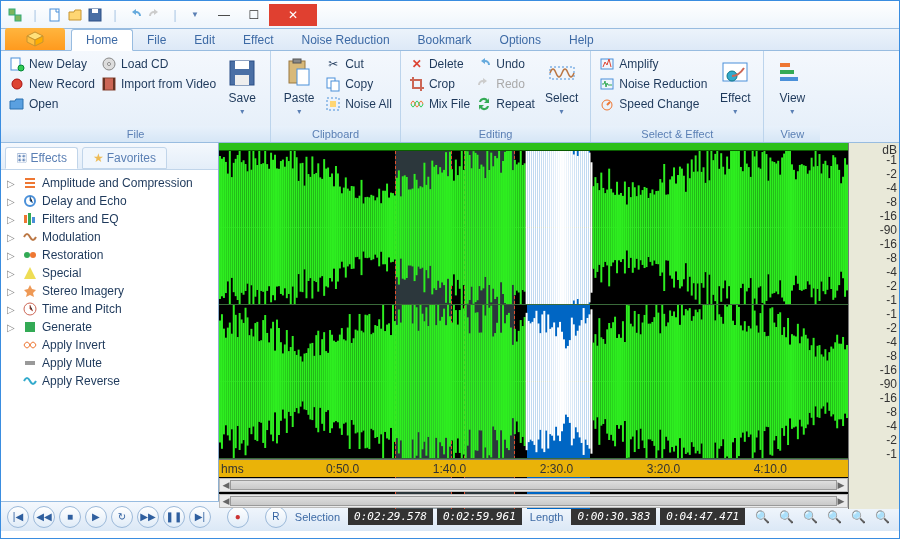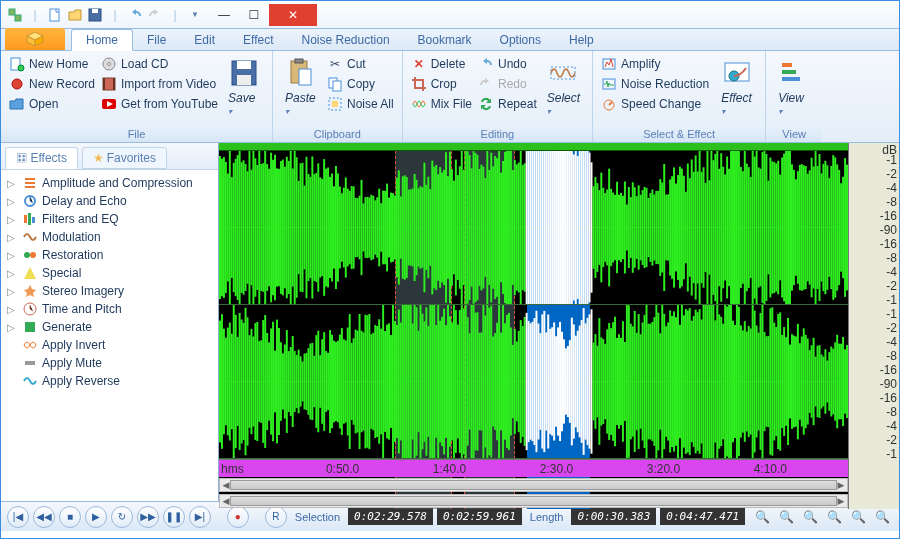--- a/index.html
+++ b/index.html
@@ -15,21 +15,21 @@
 
 .menu { height:22px; background:linear-gradient(#ecf3fb,#dde9f7); display:flex; align-items:flex-end; padding-left:4px; border-bottom:1px solid #98bce0; }
 .menu .apptab { width:60px; height:22px; background:linear-gradient(#ffb53e,#ff9a1e); border-radius:3px 3px 0 0; display:flex; align-items:center; justify-content:center; margin-right:6px;}
 .menu .tab { padding:3px 14px; color:#3d6aa5; cursor:default; }
 .menu .tab.active { background:#fff; border:1px solid #98bce0; border-bottom:1px solid #fff; border-radius:3px 3px 0 0; margin-bottom:-1px; color:#3d6aa5; font-weight:400;}
 
 .ribbon { height:92px; background:linear-gradient(#f4f8fd,#e4eef9); display:flex; border-bottom:1px solid #98bce0; }
 .group { border-right:1px solid #bcd4ec; padding:2px 6px 0; display:flex; flex-direction:column; }
 .group .body { flex:1; display:flex; gap:2px; padding-top:2px;}
 .group .label { text-align:center; color:#5a7fb4; font-size:11px; padding:2px 0; background:linear-gradient(#e8f1fb,#d6e6f6); margin:0 -6px;}
-.vbtn { display:flex; flex-direction:column; align-items:flex-start; justify-content:flex-start; padding:2px 6px; gap:2px; color:#1e395b;font-style:italic;}
+.vbtn { display:flex; flex-direction:column; align-items:center; justify-content:flex-start; padding:2px 6px; gap:2px; color:#1e395b;}
 .vbtn .ico { width:32px; height:32px; }
 .col { display:flex; flex-direction:column; gap:2px; }
 .rowbtn { display:flex; align-items:center; gap:4px; color:#1e395b; padding:1px 2px; white-space:nowrap;}
 .rowbtn .ico { width:16px; height:16px; }
 .ico { display:inline-flex; align-items:center; justify-content:center; }
 
 .main { display:flex; height:358px; }
 .sidebar { width:218px; border-right:1px solid #8daecf; background:#fff; display:flex; flex-direction:column; }
 .sidetabs { display:flex; padding:4px 4px 0; gap:4px; background:linear-gradient(#f4f8fd,#e4eef9); border-bottom:1px solid #c1d5ea;}
 .sidetab { padding:3px 10px; border:1px solid #c1d5ea; background:#f0f6fd; border-radius:3px 3px 0 0; color:#5a7fb4; display:flex; align-items:center; gap:3px;}
@@ -43,21 +43,21 @@
 .timerail { height:8px; background:#2bc01b; border-bottom:1px solid #0a5c00;}
 .wavestack { flex:1; display:flex;}
 .wavecol { flex:1; display:flex; flex-direction:column;}
 .wrow { flex:1; border-bottom:1px solid #3a6a3a; position:relative; overflow:hidden; }
 .wrow svg { width:100%; height:100%; }
 .sel { position:absolute; top:8px; bottom:0; background:rgba(80,100,110,0.55); border-left:1px dashed #e05030; border-right:1px dashed #e05030; }
 .sel.blue { background:#0066c4; border:none;}
 .db { width:51px; background:#e9e9d9; border-left:1px solid #777; font-size:8px; color:#333; display:flex; flex-direction:column;}
 .db .head{ text-align:right; padding-right:2px; height:10px;}
 .db .scale{ flex:1; display:flex; flex-direction:column; justify-content:space-between; align-items:flex-end; padding-right:2px;}
-.taxis { height:18px; background:#d946ef; color:#333; font-size:10px; display:flex; align-items:center; border-top:1px solid #777;padding-left:29px;}
+.taxis { height:18px; background:#eab308; color:#333; font-size:10px; display:flex; align-items:center; border-top:1px solid #777;padding-left:29px;}
 .taxis span{ position:absolute;}
 .taxis { position:relative;}
 .hscrl { height:14px; background:#eaeaea; border:1px solid #bbb; margin:1px 0; position:relative;}
 .hscrl .thumb{ position:absolute; left:10px; right:10px; top:1px; bottom:1px; background:linear-gradient(#dedede,#c9c9c9); border:1px solid #999;}
 .hscrl .ar{ position:absolute; width:12px; top:0; bottom:0; display:flex; align-items:center; justify-content:center; color:#666; font-size:9px;}
 
 .playbar { height:30px; background:linear-gradient(#f4f8fd,#dbe8f6); border-top:1px solid #98bce0; display:flex; align-items:center; padding:0 6px; gap:4px;}
 .pbtn { width:22px; height:22px; border:1px solid #9cb9d9; border-radius:11px; background:linear-gradient(#fff,#e0ecf8); display:flex; align-items:center; justify-content:center; color:#2f5f9f; font-size:10px;}
 .plabel{ color:#3d6aa5; font-size:11px; margin:0 4px;}
 .pval{ background:#333; color:#fff; font-family:Consolas,monospace; font-size:11px; padding:2px 6px; font-style:italic;}
@@ -137,21 +137,21 @@
   <div class="group">
     <div class="body">
       <div class="col">
         <div class="rowbtn">
             <span class="ico">
               <svg viewBox="0 0 16 16">
                 <rect x="2" y="2" width="9" height="12" fill="#fff" stroke="#4a90d9"></rect>
                 <circle cx="12" cy="12" r="3" fill="#3c5" stroke="#083"></circle>
               </svg>
             </span>
-            <span>New Home</span>
+            <span>New Delay</span>
           </div>
         <div class="rowbtn">
             <span class="ico">
               <svg viewBox="0 0 16 16">
                 <circle cx="8" cy="8" r="5" fill="#d43" stroke="#a11"></circle>
               </svg>
             </span>
             <span>New Record</span>
           </div>
         <div class="rowbtn">
@@ -175,29 +175,20 @@
           </div>
         <div class="rowbtn">
             <span class="ico">
               <svg viewBox="0 0 16 16">
                 <rect x="2" y="2" width="12" height="12" fill="#c65" stroke="#843"></rect>
                 <rect x="2" y="2" width="2" height="12" fill="#632"></rect>
                 <rect x="12" y="2" width="2" height="12" fill="#632"></rect>
               </svg>
             </span>
             <span>Import from Video</span>
-          </div>
-        <div class="rowbtn">
-            <span class="ico">
-              <svg viewBox="0 0 16 16">
-                <rect x="1" y="3" width="14" height="10" rx="2" fill="#d00"></rect>
-                <polygon points="6,5 12,8 6,11" fill="#fff"></polygon>
-              </svg>
-            </span>
-            <span>Get from YouTube</span>
           </div>
       </div>
       <div class="vbtn">
         <span class="ico">
             <svg viewBox="0 0 32 32">
               <rect x="4" y="4" width="24" height="24" fill="#4a6fa5" stroke="#2a4f85"></rect>
               <rect x="9" y="4" width="14" height="8" fill="#fff"></rect>
               <rect x="9" y="18" width="14" height="10" fill="#eee"></rect>
             </svg>
           </span>

